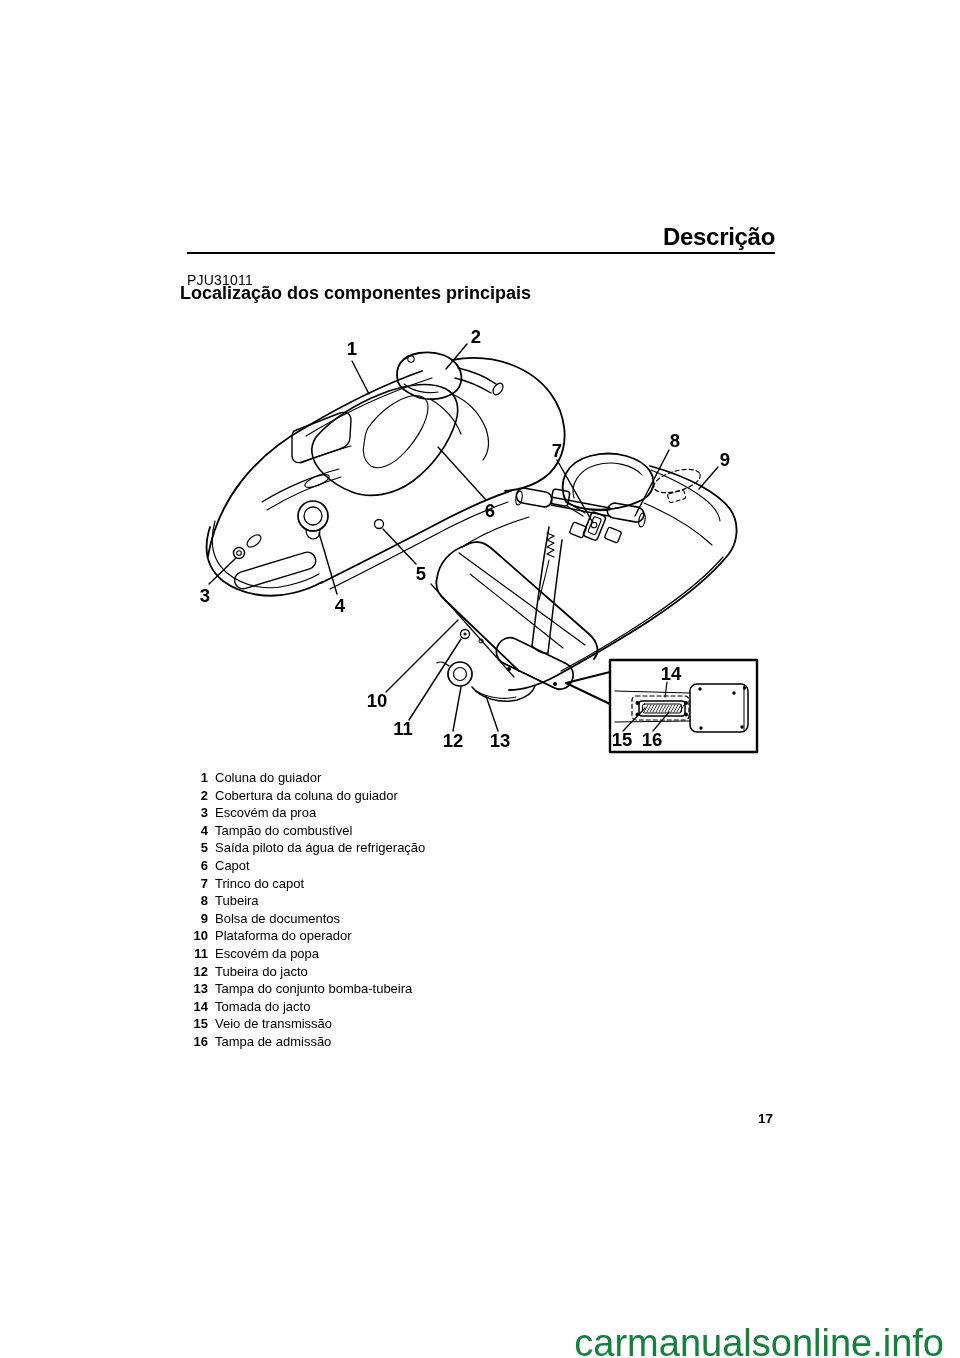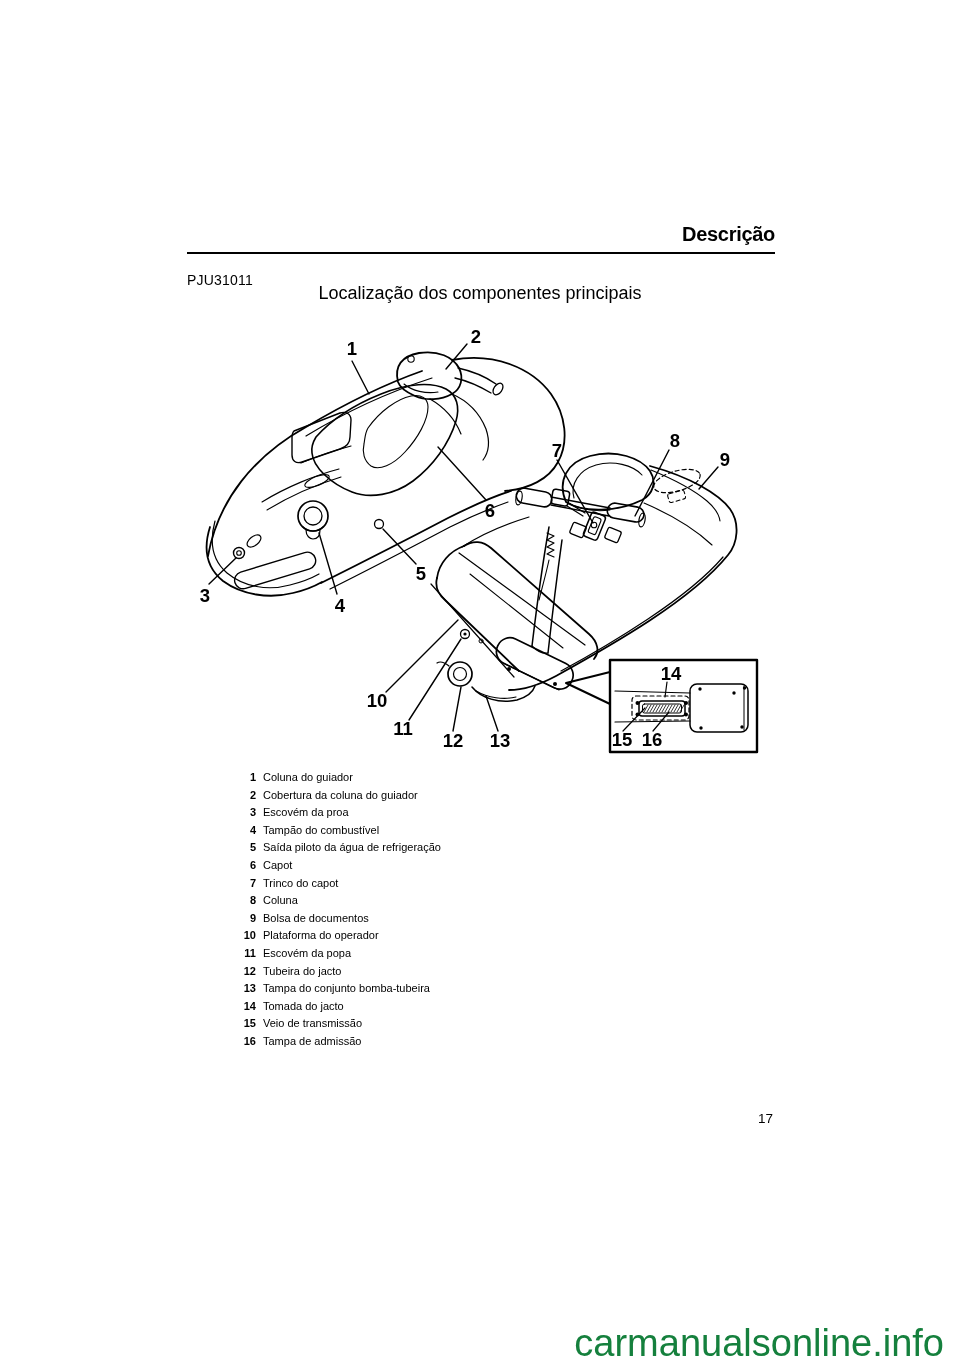--- a/index.html
+++ b/index.html
@@ -8,55 +8,55 @@
     position:relative;
     width:960px;height:1358px;
     background:#ffffff;
     font-family:"Liberation Sans", sans-serif;
     color:#000;
     overflow:hidden;
     margin:0 auto;
   }
   .section-title{
     position:absolute; right:185px; top:223px;
-    font-size:20px; font-weight:bold; letter-spacing:-0.3px;
+    font-size:24px; font-weight:bold; letter-spacing:-0.3px;
   }
   .header-rule{
     position:absolute; left:187px; top:252px;
     width:588px; height:2.2px; background:#000;
   }
   .para-code{
     position:absolute; left:187px; top:272px;
     font-size:14px; letter-spacing:0.2px;
   }
   .page-title{
     position:absolute; left:180px; top:283px; width:600px;
-    margin:0; text-align:center;
-    font-size:18px; font-weight:normal;
+    margin:0; text-align:left;
+    font-size:18px; font-weight:bold;
   }
   .diagram{
     position:absolute; left:180px; top:315px;
     width:612px; height:452px;
   }
   .legend{
     position:absolute; left:187px; top:769px;
     margin:0; padding:0; list-style:none;
   }
   .legend li{
-    height:17.6px; line-height:17.6px; font-size:11px;
+    height:17.6px; line-height:17.6px; font-size:13px;
     white-space:nowrap;
-    margin-left:48px;
   }
   .legend .num{
     display:inline-block; width:21px; margin-right:7px;
     text-align:right; font-weight:bold;
   }
   .page-number{
     position:absolute; right:187px; top:1111px;
     font-size:13.5px;
+    font-weight:bold;
   }
   .watermark{
     position:absolute; right:16px; top:1322px;
     font-size:38px; color:#15803d;
   }
   .callout{
     font-family:"Liberation Sans", sans-serif;
     font-size:18.5px; font-weight:bold; fill:#000;
   }
 </style>
@@ -280,21 +280,21 @@
   </svg>
 
   <ul class="legend">
     <li><span class="num">1</span><span>Coluna do guiador</span></li>
     <li><span class="num">2</span><span>Cobertura da coluna do guiador</span></li>
     <li><span class="num">3</span><span>Escovém da proa</span></li>
     <li><span class="num">4</span><span>Tampão do combustível</span></li>
     <li><span class="num">5</span><span>Saída piloto da água de refrigeração</span></li>
     <li><span class="num">6</span><span>Capot</span></li>
     <li><span class="num">7</span><span>Trinco do capot</span></li>
-    <li><span class="num">8</span><span>Coluna</span></li>
+    <li><span class="num">8</span><span>Tubeira</span></li>
     <li><span class="num">9</span><span>Bolsa de documentos</span></li>
     <li><span class="num">10</span><span>Plataforma do operador</span></li>
     <li><span class="num">11</span><span>Escovém da popa</span></li>
     <li><span class="num">12</span><span>Tubeira do jacto</span></li>
     <li><span class="num">13</span><span>Tampa do conjunto bomba-tubeira</span></li>
     <li><span class="num">14</span><span>Tomada do jacto</span></li>
     <li><span class="num">15</span><span>Veio de transmissão</span></li>
     <li><span class="num">16</span><span>Tampa de admissão</span></li>
   </ul>
 

